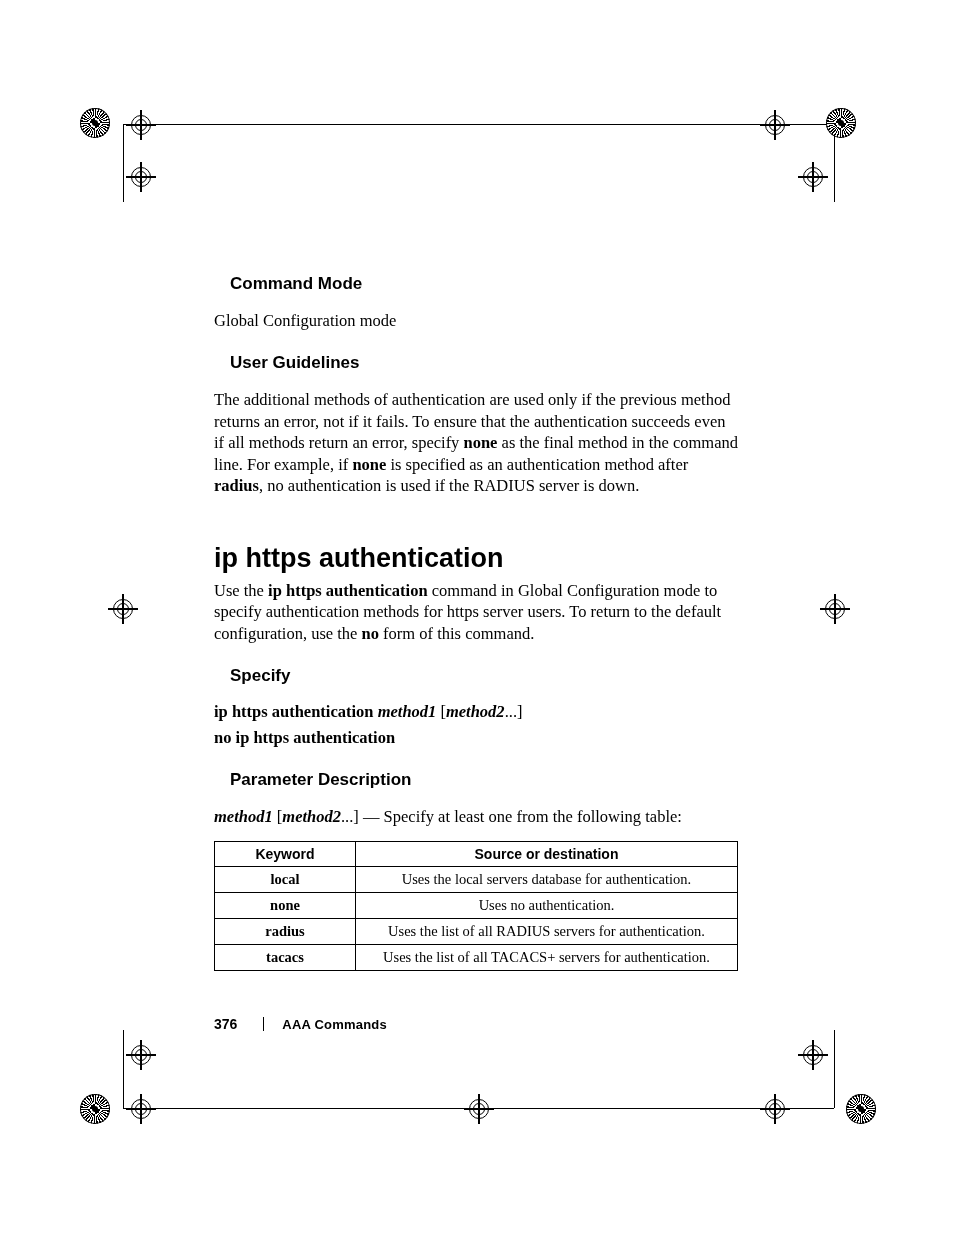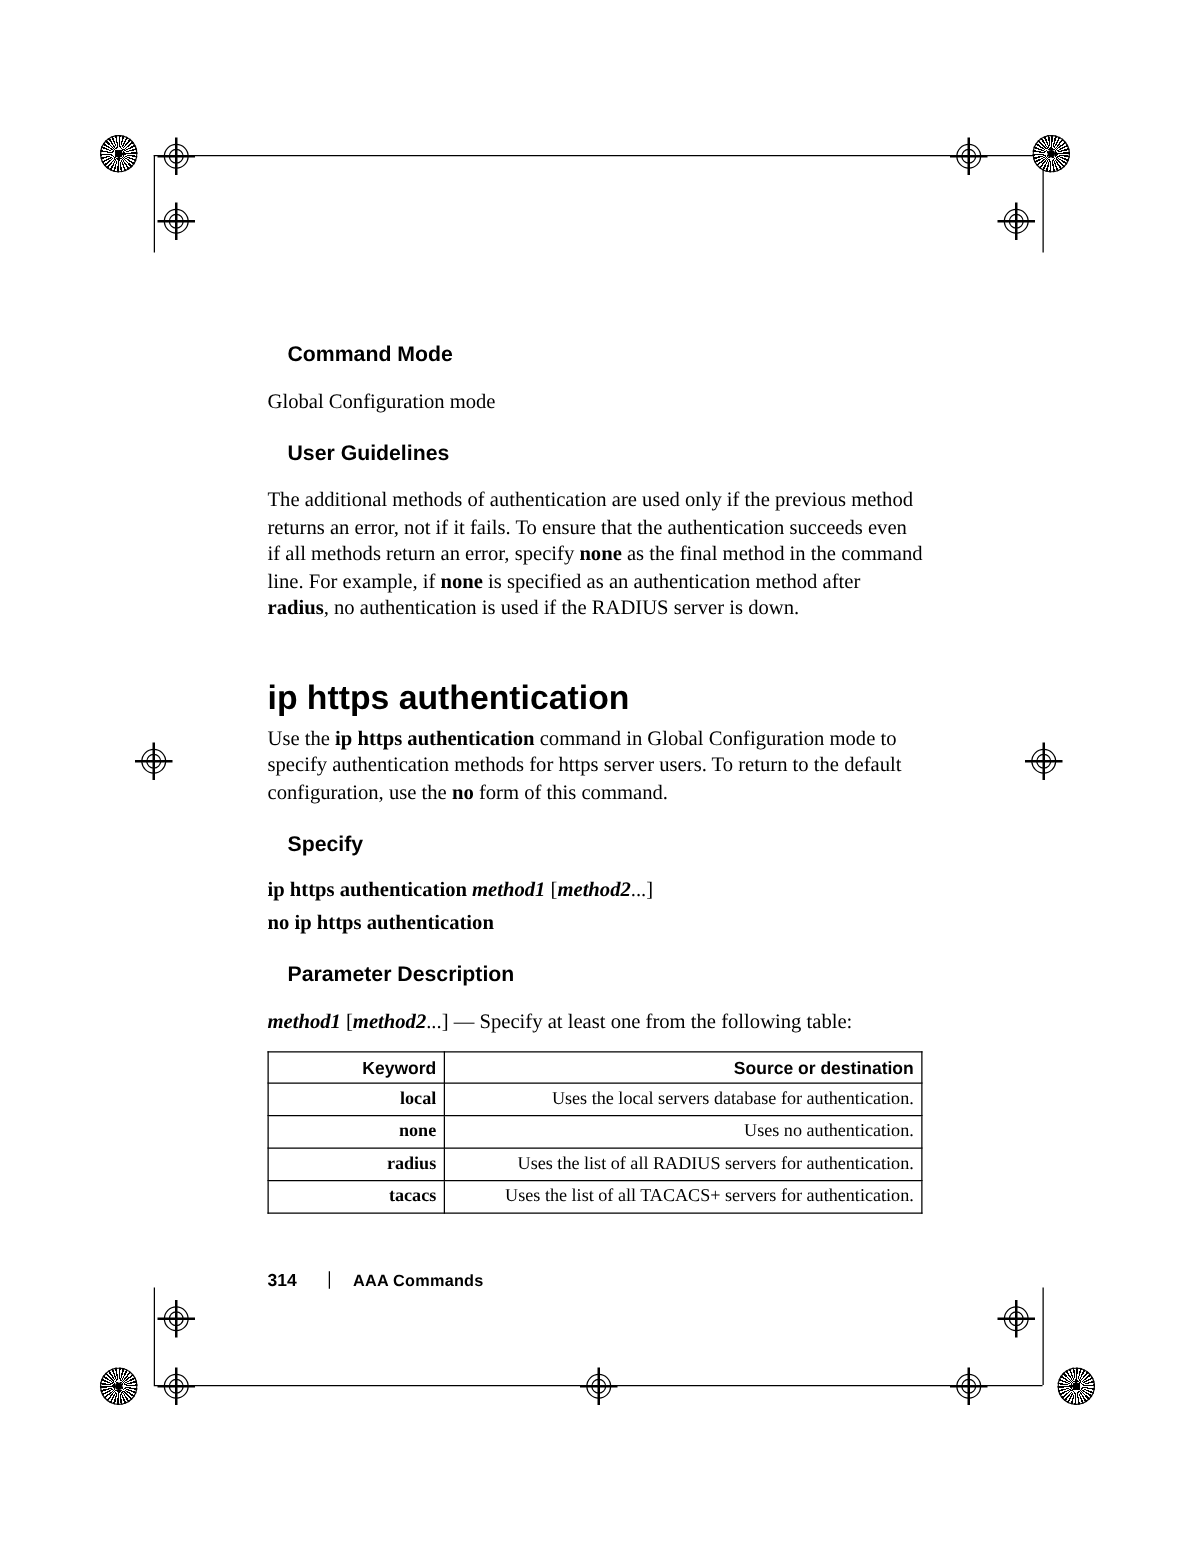--- a/index.html
+++ b/index.html
@@ -44,21 +44,21 @@
     font-size: 16.5px;
     margin: 4px 0 6px 0;
   }
   table.param {
     border-collapse: collapse;
     width: 524px;
     margin-top: 14px;
   }
   table.param th, table.param td {
     border: 1px solid #000;
-    text-align: right;
+    text-align: center;
     vertical-align: middle;
     padding: 4px 6px;
   }
   table.param th {
     font-family: "Helvetica Neue", Arial, sans-serif;
     font-weight: 700;
     font-size: 14px;
   }
   table.param td {
     font-family: Georgia, "Times New Roman", serif;
@@ -222,16 +222,16 @@
       </tr>
       <tr>
         <td class="kcell">tacacs</td>
         <td>Uses the list of all TACACS+ servers for authentication.</td>
       </tr>
     </tbody>
   </table>
 </div>
 
 <div class="footer">
-  <span class="pn">314</span>
+  <span class="pn">376</span>
   <span class="sep"></span>
   <span class="label">AAA Commands</span>
 </div>
 
 </body></html>

